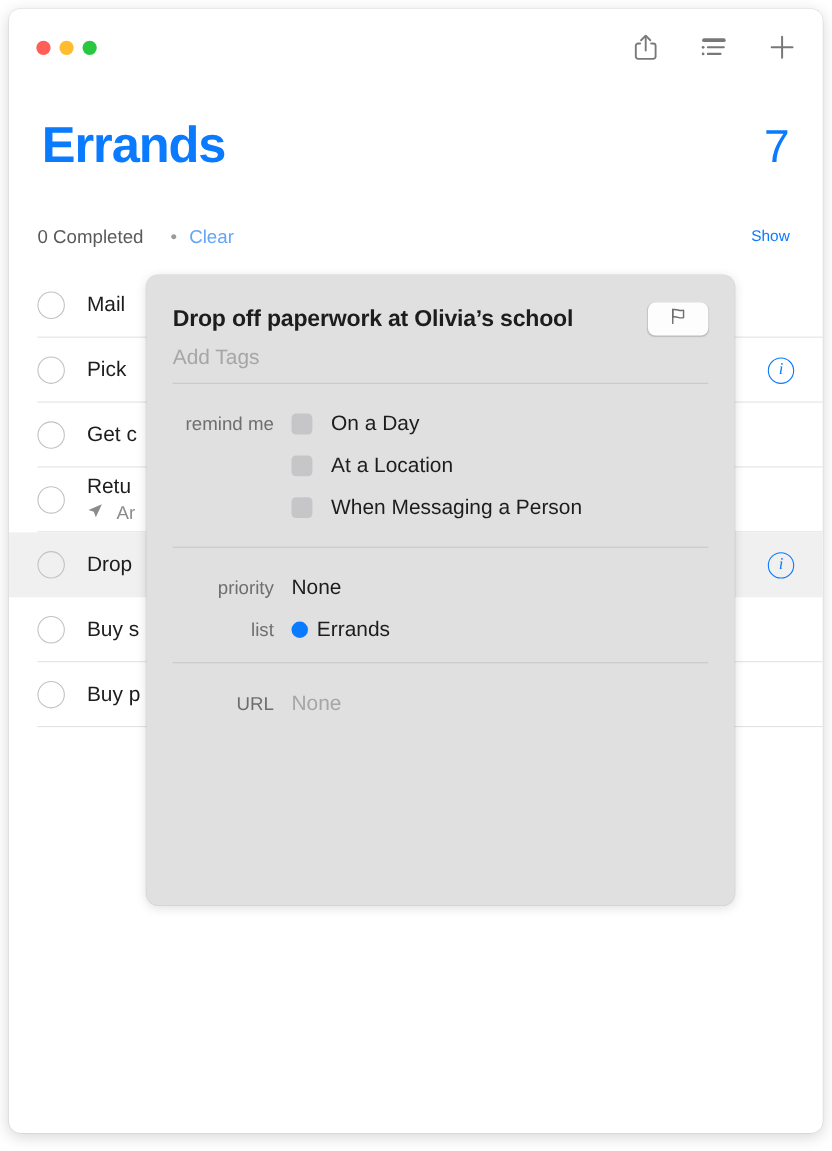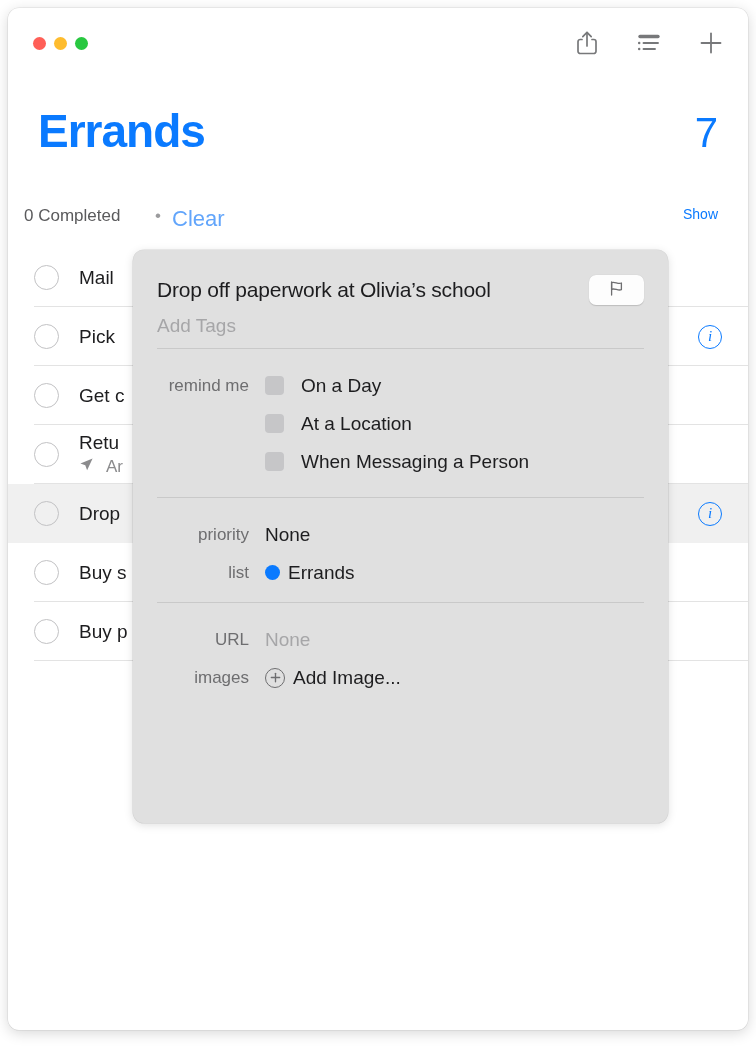--- a/index.html
+++ b/index.html
@@ -88,37 +88,37 @@
 
   .subheader {
     position: absolute;
     left: 0;
     top: 198px;
     width: 740px;
     height: 38px;
   }
   .completed-text {
     position: absolute;
-    left: 16px;
+    left: 26px;
     top: 0;
     font-size: 17px;
     color: #5a5a5c;
   }
   .dot-sep {
     position: absolute;
     left: 147px;
     top: 0;
     font-size: 17px;
     color: #9b9b9d;
   }
   .clear-link {
     position: absolute;
     left: 164px;
     top: 0;
-    font-size: 22px;
+    font-size: 17px;
     color: #62a5fb;
     text-align: right;
   }
   .show-link {
     position: absolute;
     right: 30px;
     top: 0;
     font-size: 14px;
     color: #0a7aff;
   }
@@ -225,21 +225,21 @@
     box-sizing: border-box;
   }
 
   .pop-head {
     position: relative;
     padding-top: 26px;
     padding-right: 72px;
   }
   .pop-title {
     font-size: 21px;
-    font-weight: normal;
+    font-weight: bold;
     color: #1d1d1f;
     line-height: 1.32;
     letter-spacing: -0.2px;
   }
   .flag-btn {
     position: absolute;
     right: 0;
     top: 25px;
     width: 55px;
     height: 30px;
@@ -515,30 +515,18 @@
       </div>
 
       <div class="sect-gap-2"></div>
       <div class="pop-divider"></div>
 
       <div class="pop-rows">
         <div class="pop-row">
           <div class="pop-label">URL</div>
           <div class="pop-value muted">None</div>
         </div>
-        <div class="pop-row">
-          <div class="pop-label">images</div>
-          <div class="pop-value">
-            <span class="plus-circle">
-              <svg width="13" height="13" viewBox="0 0 13 13" fill="none" stroke="currentColor" stroke-width="1.35" stroke-linecap="round">
-                <path d="M6.5 2.3 V10.7"></path>
-                <path d="M2.3 6.5 H10.7"></path>
-              </svg>
-            </span>
-            <span>Add Image...</span>
-          </div>
-        </div>
       </div>
 
     </div>
   </div>
 
 </div>
 
 </body></html>

